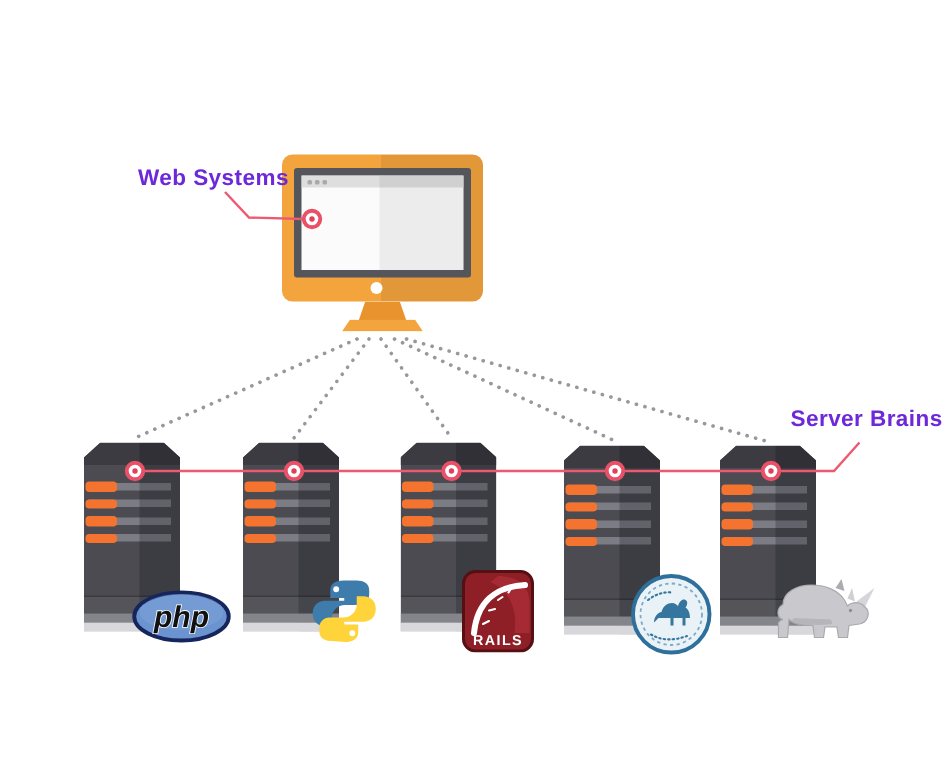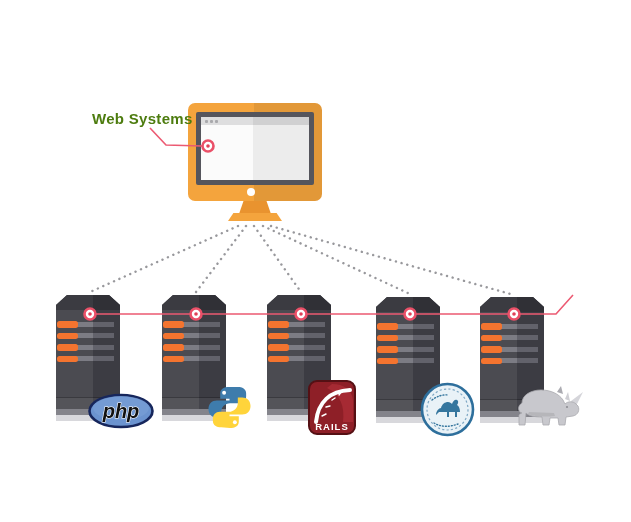--- a/index.html
+++ b/index.html
@@ -3,21 +3,21 @@
 <meta charset="utf-8">
 <style>
   html,body { margin:0; padding:0; background:#ffffff; }
   .canvas {
     position:relative; width:631px; height:522px; background:#ffffff;
     font-family:"Liberation Sans", sans-serif; overflow:hidden;
   }
 
   
   .anno-label {
-    position:absolute; color:#4d7c0f; font-size:15px; font-weight:700;
+    position:absolute; color:#6d28d9; font-size:15px; font-weight:700;
     letter-spacing:0.3px; white-space:nowrap;
   }
 
   
   .monitor-body {
     position:absolute; left:188px; top:103px; width:134px; height:98px;
     background:#F4A43D; border-radius:7px; overflow:hidden;
   }
   .monitor-shade { position:absolute; left:66px; top:0; width:68px; height:98px; background:rgba(0,0,0,0.07); }
   .monitor-bezel { position:absolute; left:8px; top:9px; width:118px; height:73px; background:#55555C; border-radius:2px; }
@@ -181,20 +181,21 @@
       <circle cx="301" cy="314" r="5.5" fill="#FFFFFF" stroke="#EA5068" stroke-width="2.6"></circle>
       <circle cx="301" cy="314" r="1.8" fill="#E04058"></circle>
       <circle cx="410" cy="314" r="5.5" fill="#FFFFFF" stroke="#EA5068" stroke-width="2.6"></circle>
       <circle cx="410" cy="314" r="1.8" fill="#E04058"></circle>
       <circle cx="514" cy="314" r="5.5" fill="#FFFFFF" stroke="#EA5068" stroke-width="2.6"></circle>
       <circle cx="514" cy="314" r="1.8" fill="#E04058"></circle>
     </g>
   </svg>
 
   <div class="anno-label" style="left:92px; top:110px;">Web Systems</div>
+  <div class="anno-label" style="left:527px; top:271px;">Server Brains</div>
 
   <svg class="logo" style="left:88px; top:393px;" width="66" height="36" viewBox="0 0 66 36">
     <ellipse cx="33" cy="18" rx="31.5" ry="16" fill="#6B93CF" stroke="#16265C" stroke-width="2.6"></ellipse>
     <ellipse cx="33" cy="15" rx="28" ry="12" fill="#7BA2D9" opacity="0.55"></ellipse>
     <text x="33" y="25" text-anchor="middle" font-size="20" font-weight="bold" font-style="italic" font-family="'Liberation Sans',sans-serif" fill="#111111" stroke="#FFFFFF" stroke-width="1.1" paint-order="stroke">php</text>
   </svg>
 
   <svg class="logo" style="left:206px; top:385px;" width="47" height="45" viewBox="0 0 46 46">
     <path d="M22.5,2 c-5,0 -9,2 -9,6.5 L13.5,14 l9.5,0 0,1.8 -13,0 c-5,0 -8.5,3.5 -8.5,8.7 0,5.2 3.5,8.7 8.5,8.7 l4.5,0 0,-5.5 c0,-5 4,-9 9,-9 l9.5,0 c4,0 7,-3 7,-7 L40,8.5 c0,-4.5 -4,-6.5 -8.5,-6.5 z" fill="#3E7CAC"></path>
     <circle cx="17.5" cy="8" r="2" fill="#FFFFFF"></circle>

